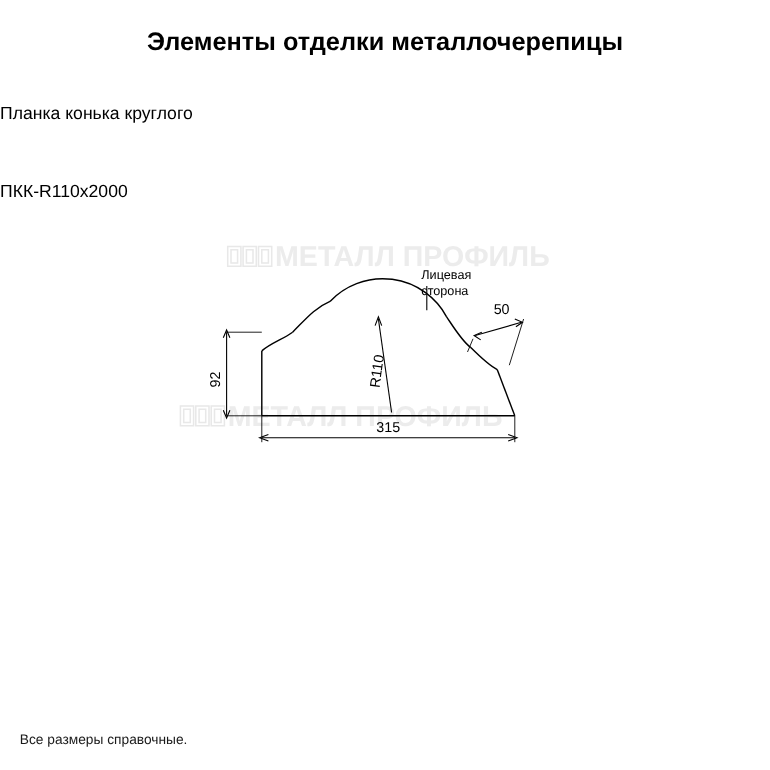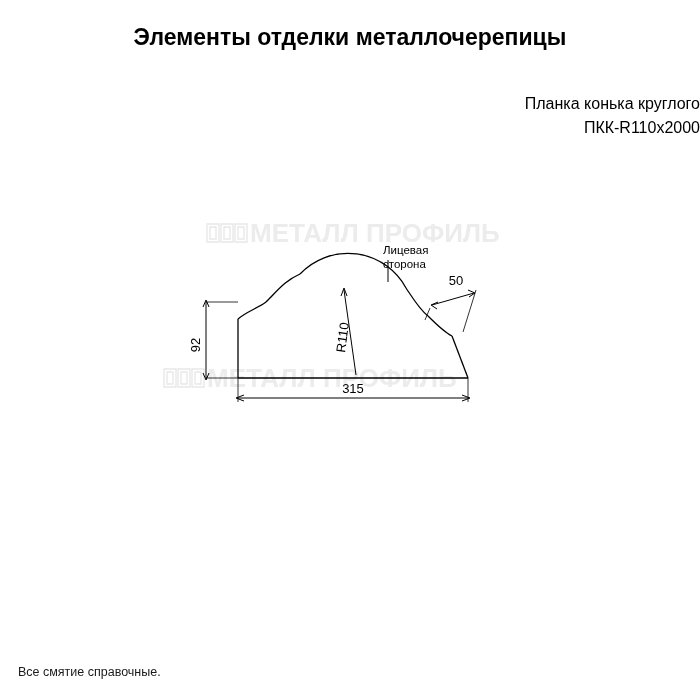--- a/index.html
+++ b/index.html
@@ -29,27 +29,28 @@
     font-size: 23px;
     font-weight: bold;
     letter-spacing: 0px;
     color: #000;
   }
   .subtitle {
     position: absolute;
     top: 92px;
     left: 0;
     width: 700px;
-    text-align: right;
+    text-align: left;
     font-size: 16px;
     color: #000;
     line-height: 24px;
   }
   .subtitle .line2 {
     display: block;
+    margin-top: 47px;
   }
   .drawing {
     position: absolute;
     top: 160px;
     left: 0;
     width: 612px;
     height: 300px;
   }
   .footer {
     position: absolute;
@@ -166,16 +167,16 @@
         <path d="M462,235 L470,238 L462,241"></path>
         <path d="M238,218 L238,242" stroke-width="0.8"></path>
         <path d="M468,218 L468,242" stroke-width="0.8"></path>
       </g>
       <text class="dim-text" x="353" y="233" text-anchor="middle">315</text>
 
     </svg>
   </div>
 
   <div class="footer">
-    <div>Все смятие справочные.</div>
+    <div>Все размеры справочные.</div>
   </div>
 
 </div>
 
 </body></html>

